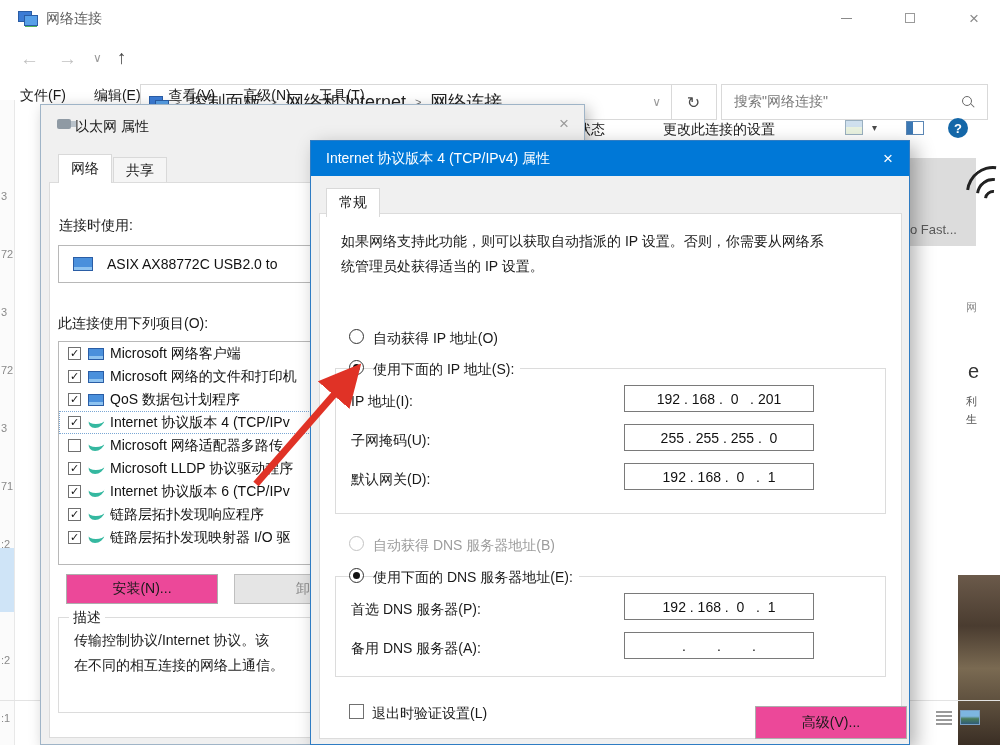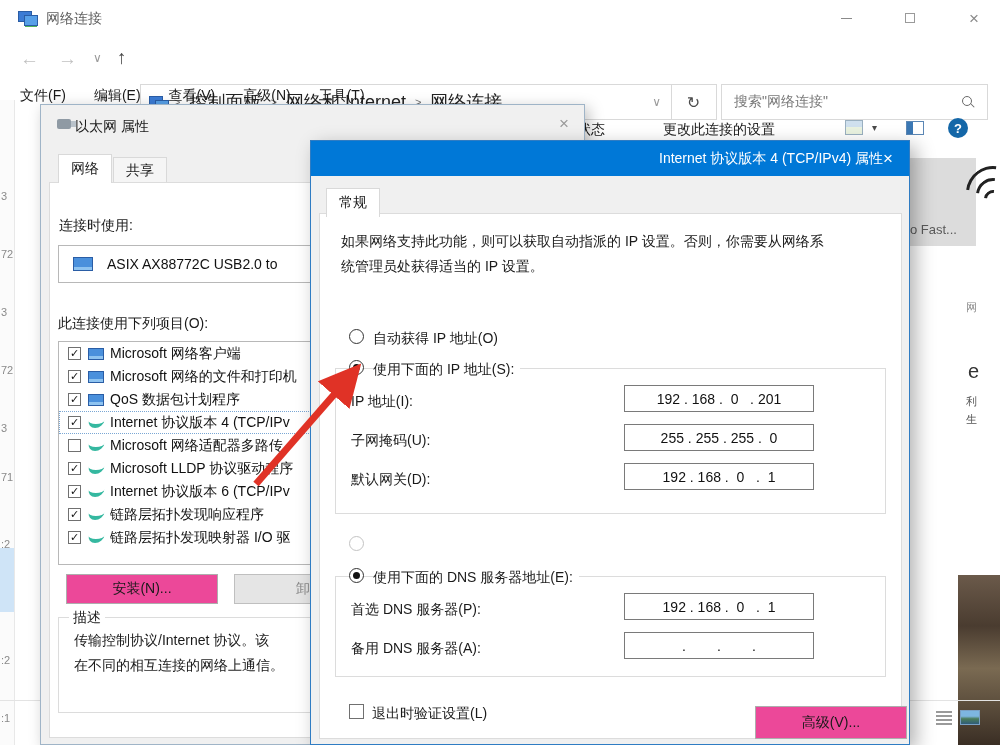--- a/index.html
+++ b/index.html
@@ -101,21 +101,21 @@
 
 <div id="stage">
 
   <div class="abs" style="left:0;top:100px;width:15px;height:645px;background:#fbfbfb;border-right:1px solid #e8e8e8;"></div>
   <div class="abs" id="left-frags" style="left:0;top:100px;width:15px;height:645px;overflow:hidden;">
       <div class="frag" style="position: absolute; left: 1px; top: 90px;">3</div>
       <div class="frag" style="position: absolute; left: 1px; top: 148px;">72</div>
       <div class="frag" style="position: absolute; left: 1px; top: 206px;">3</div>
       <div class="frag" style="position: absolute; left: 1px; top: 264px;">72</div>
       <div class="frag" style="position: absolute; left: 1px; top: 322px;">3</div>
-      <div class="frag" style="position: absolute; left: 1px; top: 371px;">71</div>
+      <div class="frag" style="position: absolute; left: 1px; top: 380px;">71</div>
       <div class="frag" style="position: absolute; left: 1px; top: 438px;">:2</div>
       <div class="frag" style="position: absolute; left: 1px; top: 496px;">:2</div>
       <div class="frag" style="position: absolute; left: 1px; top: 554px;">:2</div>
       <div class="frag" style="position: absolute; left: 1px; top: 612px;">:1</div>
     </div>
   <div class="abs" style="left:0;top:548px;width:14px;height:64px;background:#cfe4f7;"></div>
 
   <div class="abs titlebar">
     <div class="abs neticon" style="left:18px;top:9px;"></div>
     <div class="abs title-text">网络连接</div>
@@ -256,21 +256,21 @@
     <div class="abs btn disabled" style="left:193px;top:469px;width:152px;height:30px;">卸载</div>
 
     <div class="abs groupbox" style="left:17px;top:512px;width:520px;height:96px;">
       <span class="groupbox-label">描述</span>
       <div class="field-label" style="margin:14px 0 0 15px;">传输控制协议/Internet 协议。该</div>
       <div class="field-label" style="margin:7px 0 0 15px;">在不同的相互连接的网络上通信。</div>
     </div>
   </div>
 
   <div class="abs ipv4-dialog">
-    <div class="abs ipv4-titlebar" style="background:#0078d7;text-align:right;">
+    <div class="abs ipv4-titlebar" style="background:#0078d7;">
       <span class="ipv4-title">Internet 协议版本 4 (TCP/IPv4) 属性</span>
       <span class="ipv4-close">×</span>
     </div>
 
     <div class="tab active" style="left:15px;top:47px;">常规</div>
     <div class="abs tabpage" style="left:8px;top:72px;width:583px;height:526px;"></div>
 
     <div class="abs field-label" style="left:30px;top:117px;">统管理员处获得适当的 IP 设置。</div>
     <div class="abs field-label" style="left:30px;top:92px;">如果网络支持此功能，则可以获取自动指派的 IP 设置。否则，你需要从网络系</div>
 
@@ -283,20 +283,21 @@
     <div class="abs" id="ip-fields" style="left:0;top:240px;width:600px;height:140px;">
         <div class="ipfield-label" style="top: 12px;">IP 地址(I):</div>
         <div class="ipfield-box" style="top: 4px;">192 . 168 .  0   . 201</div>
         <div class="ipfield-label" style="top: 51px;">子网掩码(U):</div>
         <div class="ipfield-box" style="top: 43px;">255 . 255 . 255 .  0</div>
         <div class="ipfield-label" style="top: 90px;">默认网关(D):</div>
         <div class="ipfield-box" style="top: 82px;">192 . 168 .  0   .  1</div>
       </div>
 
     <div class="radio dis" style="left:38px;top:395px;"></div>
+    <div class="radio-label dis" style="left:62px;top:396px;background:transparent;">自动获得 DNS 服务器地址(B)</div>
 
     <div class="abs groupbox" style="left:24px;top:435px;width:551px;height:101px;background:#fff;"></div>
     <div class="radio sel" style="left:38px;top:427px;z-index:2;"></div>
     <div class="radio-label" style="left:62px;top:428px;z-index:2;">使用下面的 DNS 服务器地址(E):</div>
     <div class="abs" id="dns-fields" style="left:0;top:448px;width:600px;height:100px;">
         <div class="ipfield-label" style="top: 12px;">首选 DNS 服务器(P):</div>
         <div class="ipfield-box" style="top: 4px;">192 . 168 .  0   .  1</div>
         <div class="ipfield-label" style="top: 51px;">备用 DNS 服务器(A):</div>
         <div class="ipfield-box" style="top: 43px;"> .        .        . </div>
       </div>

